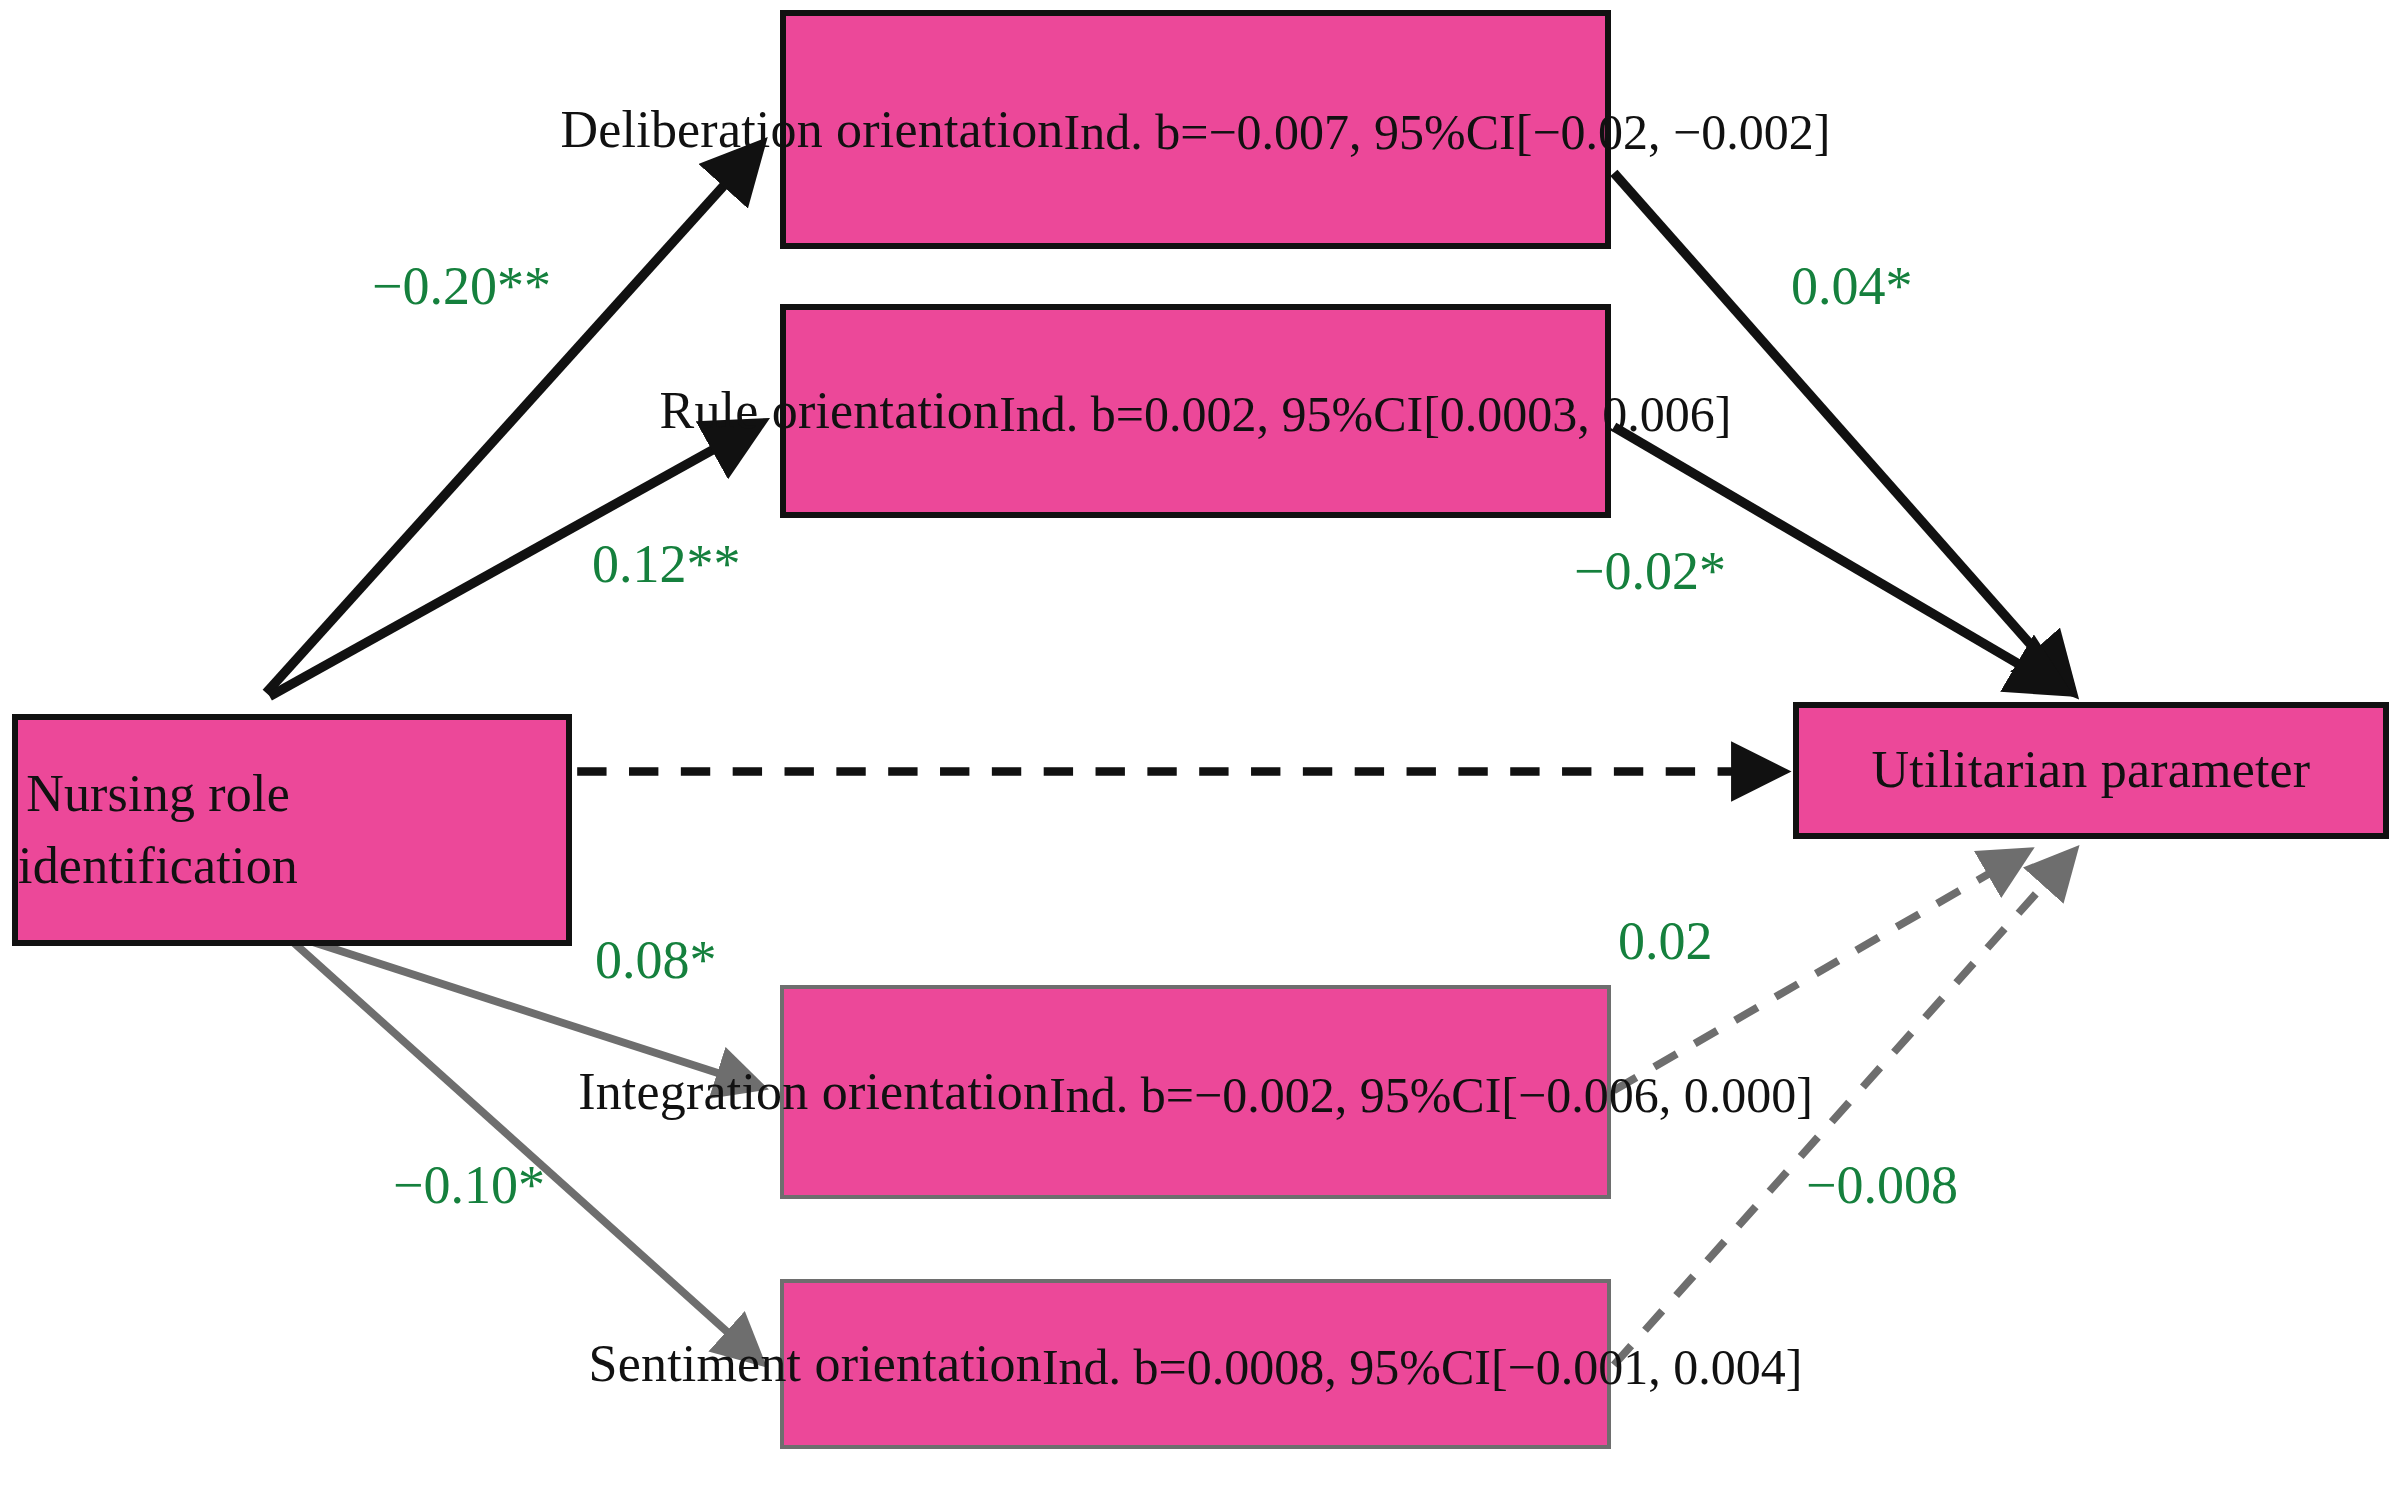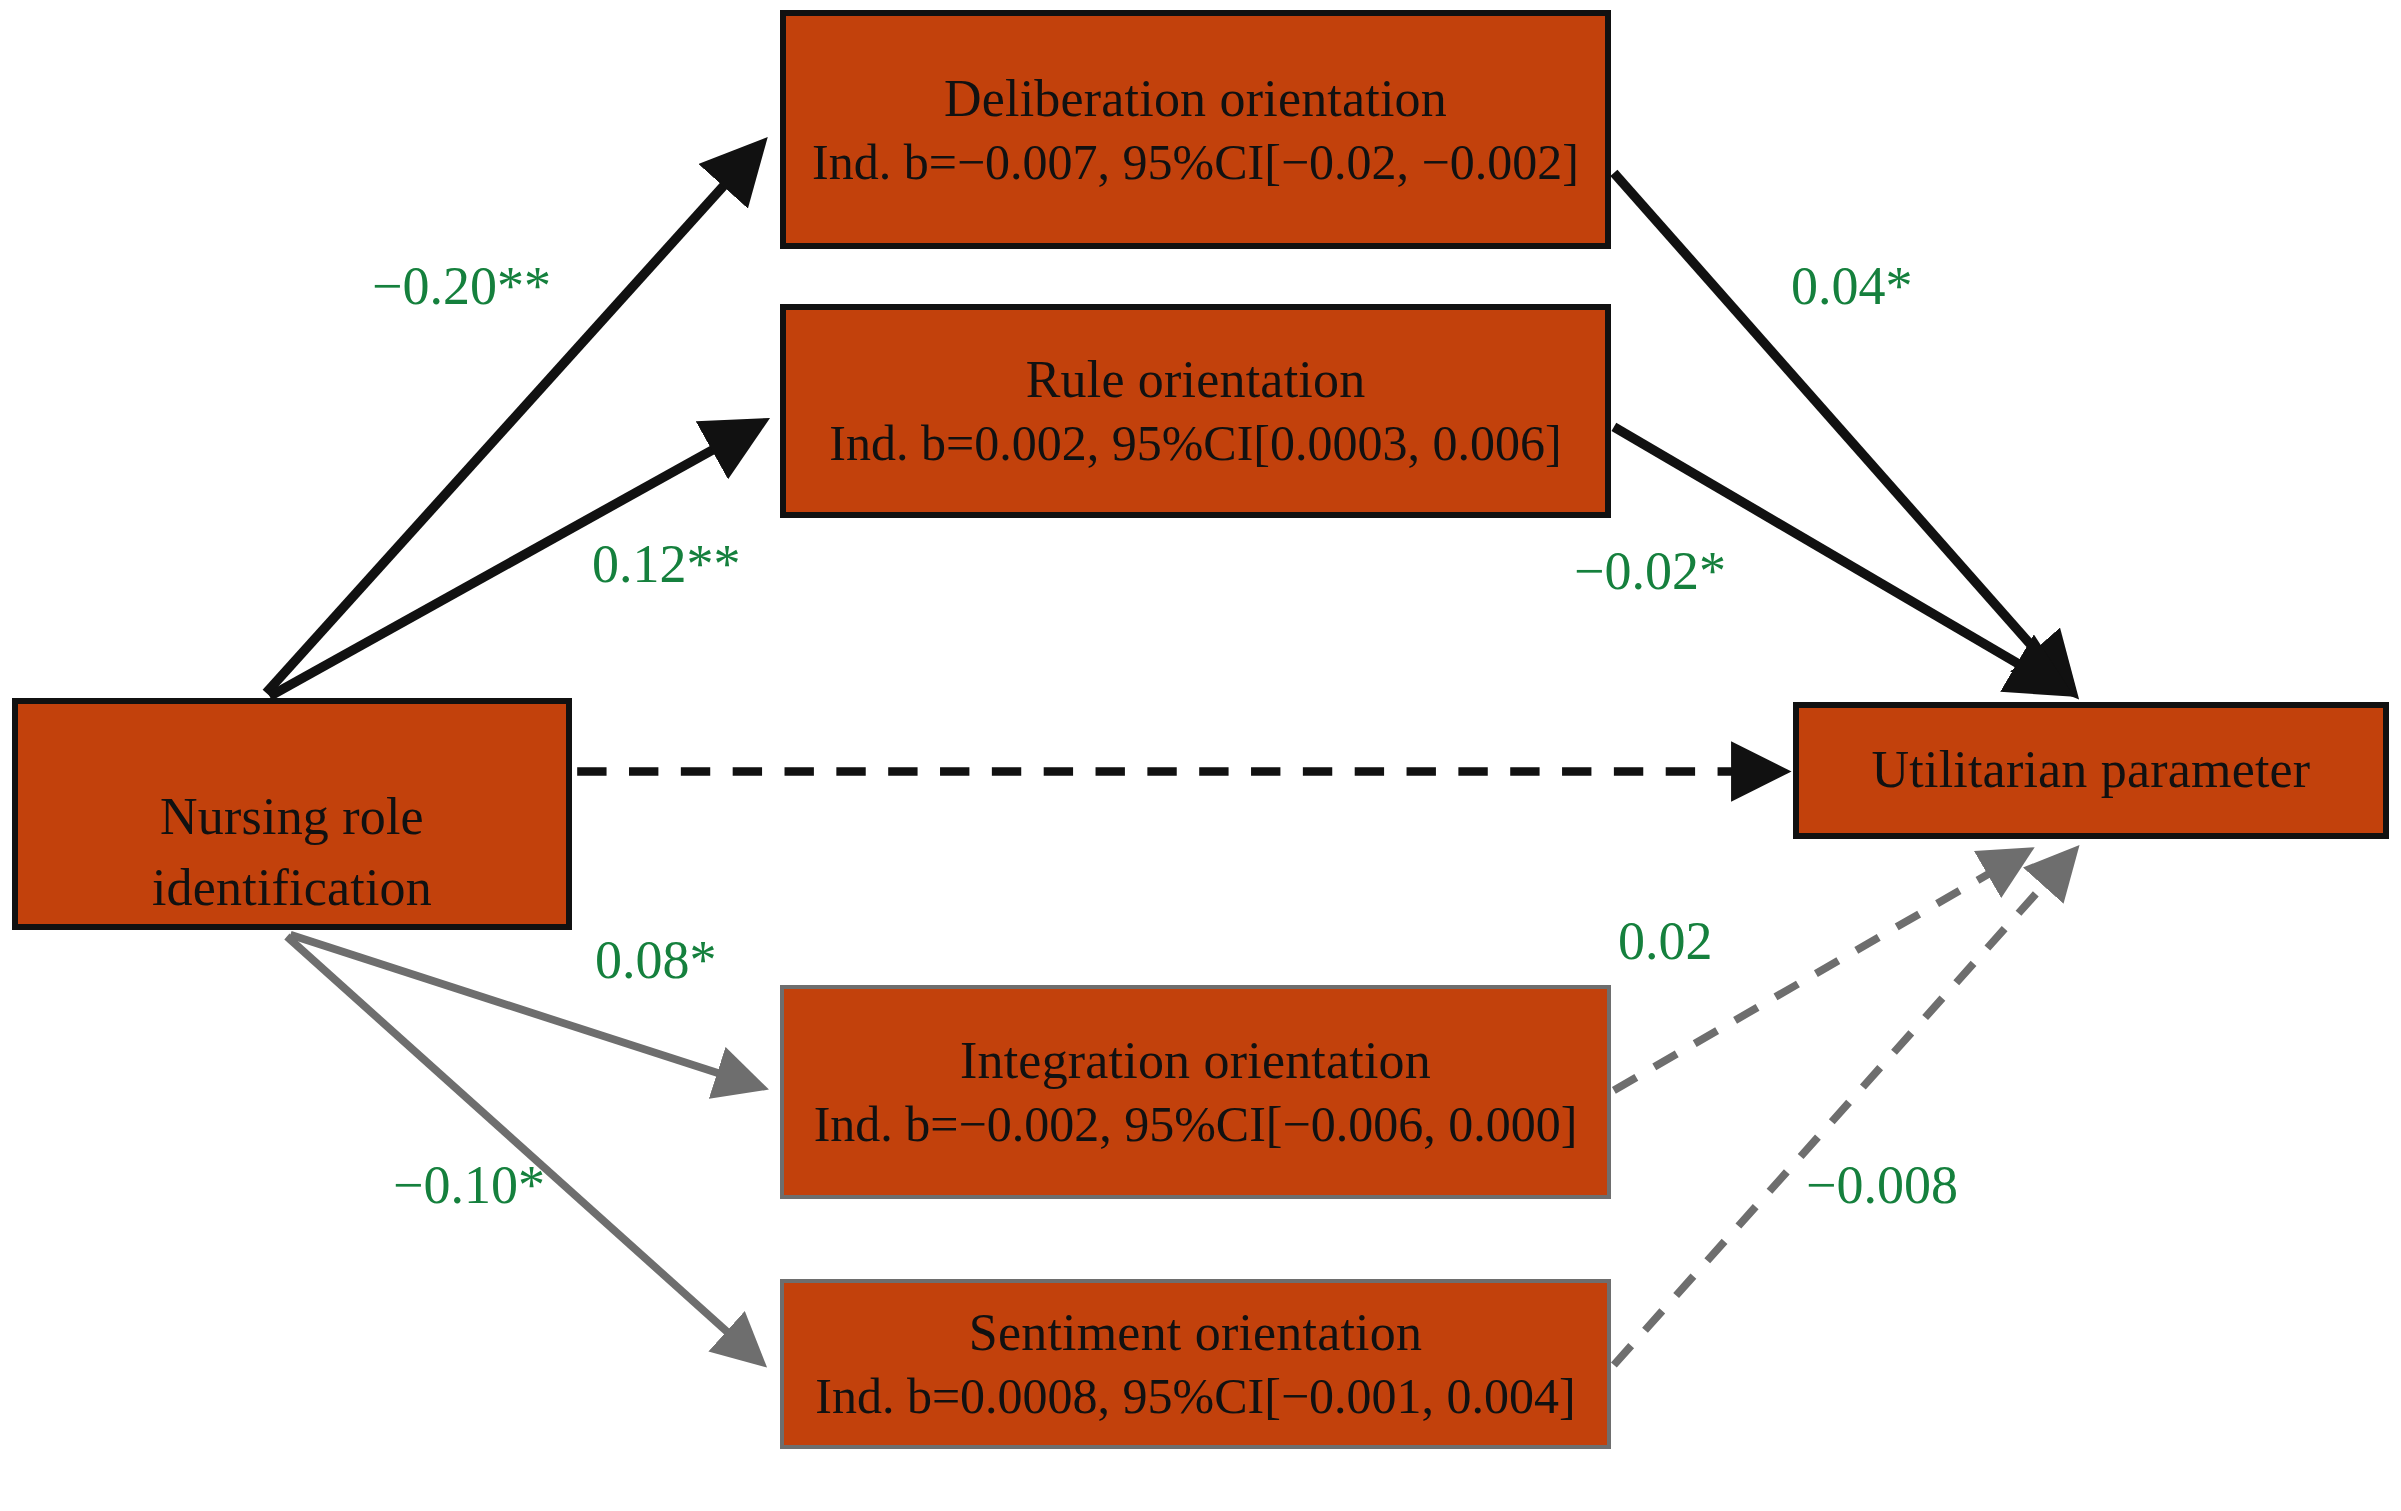--- a/index.html
+++ b/index.html
@@ -21,24 +21,23 @@
   }
   #edge-layer {
     position: absolute;
     left: 0;
     top: 0;
     width: 2401px;
     height: 1511px;
   }
   .node {
     position: absolute;
-    background: #c2410c;
+    background: #ec4899;
     box-sizing: border-box;
     display: flex;
-    flex-direction: column;
     align-items: center;
     justify-content: center;
     text-align: center;
     z-index: 5;
   }
   .node.strong {
     border: 6px solid #111111;
   }
   .node.faint {
     border: 4.3px solid #6e6e6e;
@@ -50,21 +49,22 @@
     white-space: nowrap;
   }
   .node-sub {
     font-size: 50px;
     line-height: 1.12;
     margin-top: 5px;
     white-space: nowrap;
   }
   
   .node.left-align-block {
-    justify-content: flex-end;
+    justify-content: flex-start;
+    margin-top: 16px;
   }
   .node.left-align-block .node-title {
     font-size: 52px;
     line-height: 1.38;
     text-align: center;
     white-space: pre-line;
   }
 
   #node-nursing   { left: 12px;   top: 698px;  width: 560px;  height: 232px; }
   #node-delib     { left: 780px;  top: 10.4px;   width: 831px;  height: 239px; }

